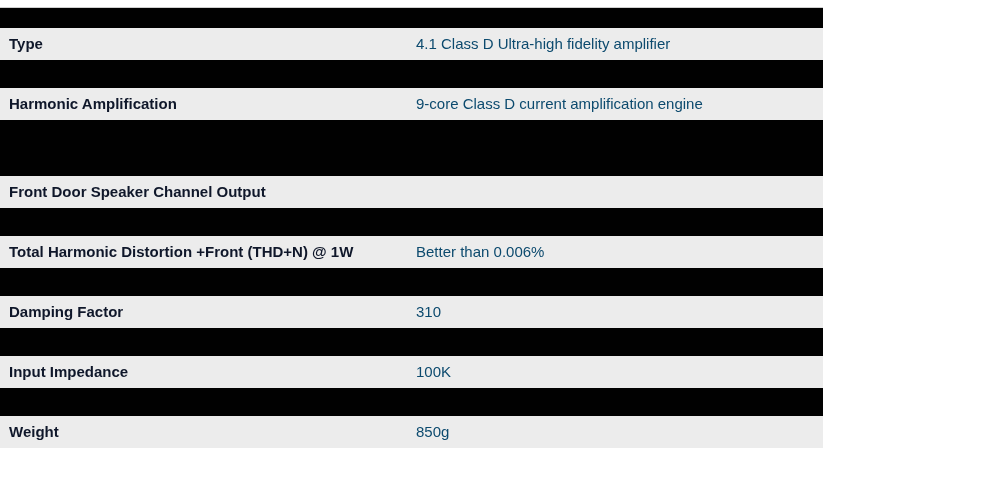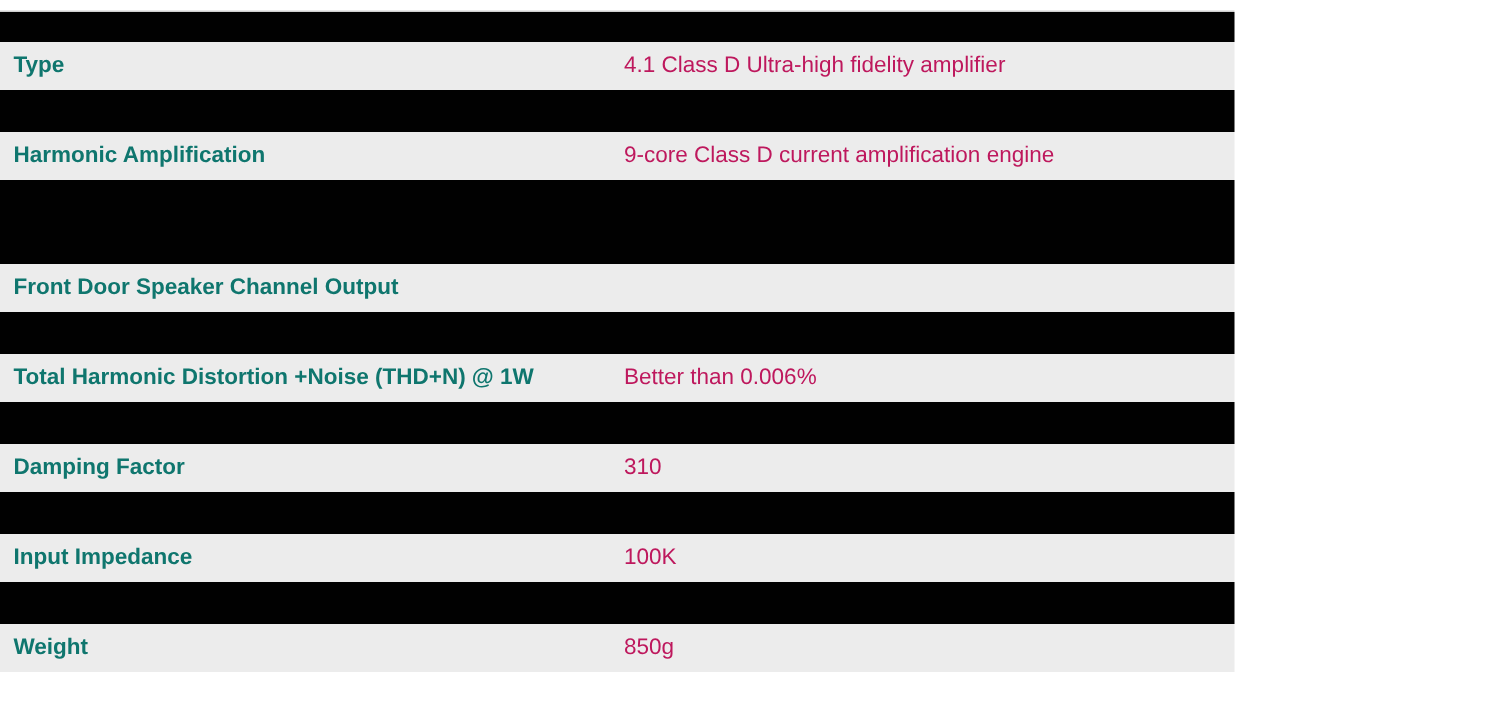--- a/index.html
+++ b/index.html
@@ -35,26 +35,26 @@
     display: flex;
     align-items: center;
     font-size: 15px;
     line-height: 32px;
     white-space: nowrap;
   }
   .row .label {
     width: 407px;
     padding-left: 9px;
     font-weight: bold;
-    color: #0f766e;
+    color: #0f172a;
     flex: 0 0 auto;
     box-sizing: content-box;
   }
   .row .value {
-    color: #be185d;
+    color: #0c4a6e;
     flex: 1 1 auto;
   }
 </style>
 </head>
 <body>
 
 <div class="spec-table">
 
   <div class="top-strip"></div>
 
@@ -72,21 +72,21 @@
 
   <div class="bar"></div>
 
   <div class="bar"></div>
   <div class="row">
     <div class="label">Front Door Speaker Channel Output</div>
   </div>
 
   <div class="bar"></div>
   <div class="row">
-    <div class="label">Total Harmonic Distortion +Noise (THD+N) @ 1W</div>
+    <div class="label">Total Harmonic Distortion +Front (THD+N) @ 1W</div>
     <div class="value">Better than 0.006%</div>
   </div>
 
   <div class="bar"></div>
   <div class="row">
     <div class="label">Damping Factor</div>
     <div class="value">310</div>
   </div>
 
   <div class="bar"></div>

